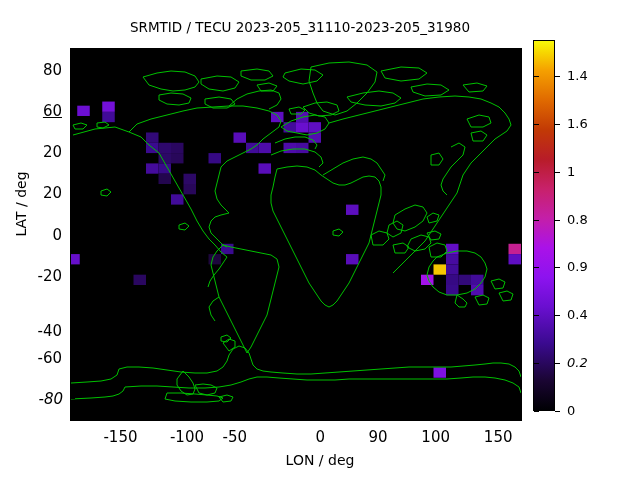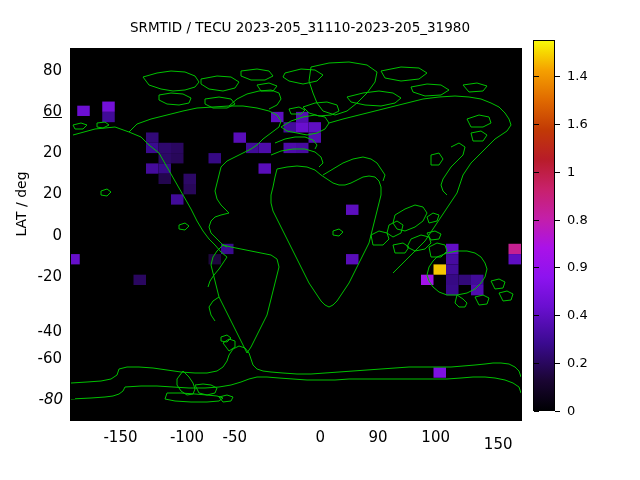--- a/index.html
+++ b/index.html
@@ -170,40 +170,41 @@
         <path d="M26,74 L34,73 L38,76 L32,79 L26,78 Z"></path>
         <path d="M30,142 L36,140 L40,143 L36,147 L30,146 Z"></path>
         <path d="M108,176 L114,174 L118,177 L114,181 L108,180 Z"></path>
         <path d="M262,182 L268,180 L272,183 L268,187 L262,186 Z"></path>
         <path d="M150,288 L156,286 L160,289 L156,293 L150,292 Z"></path>
       </g>
     </svg>
   </div>
 
   <div id="ylabel">LAT / deg</div>
+  <div id="xlabel">LON / deg</div>
 
   <div id="ytick-labels">
       <div class="tick-label ytick" style="left: 18px; top: 60.6111px;">80</div>
       <div class="tick-label ytick" style="left: 18px; top: 101.833px; text-decoration: underline;">60</div>
       <div class="tick-label ytick" style="left: 18px; top: 143.056px;">20</div>
       <div class="tick-label ytick" style="left: 18px; top: 184.278px;">20</div>
       <div class="tick-label ytick" style="left: 18px; top: 225.5px;">0</div>
       <div class="tick-label ytick" style="left: 18px; top: 266.722px;">-20</div>
       <div class="tick-label ytick" style="left: 18px; top: 322px;">-40</div>
       <div class="tick-label ytick" style="left: 18px; top: 349.167px;">-60</div>
       <div class="tick-label ytick" style="left: 19px; top: 390.389px; font-style: italic;">-80</div>
     </div>
   <div id="xtick-labels">
       <div class="tick-label xtick" style="left: 77.5px; top: 428px;">-150</div>
       <div class="tick-label xtick" style="left: 144px; top: 428px;">-100</div>
       <div class="tick-label xtick" style="left: 187px; top: 428px;">-50</div>
       <div class="tick-label xtick" style="left: 265px; top: 428px;">0</div>
       <div class="tick-label xtick" style="left: 327.5px; top: 428px;">90</div>
       <div class="tick-label xtick" style="left: 390px; top: 428px;">100</div>
-      <div class="tick-label xtick" style="left: 452.5px; top: 428px; margin-top: 7px;">150</div>
+      <div class="tick-label xtick" style="left: 452.5px; top: 428px;">150</div>
     </div>
 
   <div id="cbar-wrap">
     <div id="cbar" style="background: linear-gradient(rgb(248, 248, 10) 0%, rgb(247, 216, 0) 3%, rgb(245, 160, 0) 8%, rgb(224, 106, 0) 16%, rgb(194, 58, 5) 24%, rgb(184, 28, 40) 32%, rgb(200, 33, 106) 40%, rgb(196, 31, 168) 48%, rgb(170, 18, 232) 56%, rgb(141, 19, 239) 64%, rgb(106, 15, 208) 72%, rgb(58, 10, 143) 82%, rgb(26, 5, 51) 92%, rgb(0, 0, 4) 100%);"></div>
     <div id="cbar-ticks">
         <div class="cb-tick" style="top: 35.9032px;"></div>
         <div class="cb-tick-in" style="top: 35.9032px;"></div>
         <div class="cb-label" style="top: 35.9032px;">1.4</div>
         <div class="cb-tick" style="top: 83.7742px;"></div>
         <div class="cb-tick-in" style="top: 83.7742px;"></div>
@@ -215,21 +216,21 @@
         <div class="cb-tick-in" style="top: 179.516px;"></div>
         <div class="cb-label" style="top: 179.516px;">0.8</div>
         <div class="cb-tick" style="top: 227.387px;"></div>
         <div class="cb-tick-in" style="top: 227.387px;"></div>
         <div class="cb-label" style="top: 227.387px;">0.9</div>
         <div class="cb-tick" style="top: 275.258px;"></div>
         <div class="cb-tick-in" style="top: 275.258px;"></div>
         <div class="cb-label" style="top: 275.258px;">0.4</div>
         <div class="cb-tick" style="top: 323.129px;"></div>
         <div class="cb-tick-in" style="top: 323.129px;"></div>
-        <div class="cb-label" style="top: 323.129px;">0.2</div>
+        <div class="cb-label" style="top: 323.129px; font-style: italic;">0.2</div>
         <div class="cb-tick" style="top: 371px;"></div>
         <div class="cb-tick-in" style="top: 371px;"></div>
         <div class="cb-label" style="top: 371px;">0</div>
       </div>
   </div>
 
 <div class="tickmark" style="left: 70px; top: 68.6111px; width: 5px; height: 1px;"></div>
     <div class="tickmark" style="left: 515px; top: 68.6111px; width: 5px; height: 1px;"></div>
     <div class="tickmark" style="left: 70px; top: 109.833px; width: 5px; height: 1px;"></div>
     <div class="tickmark" style="left: 515px; top: 109.833px; width: 5px; height: 1px;"></div>

